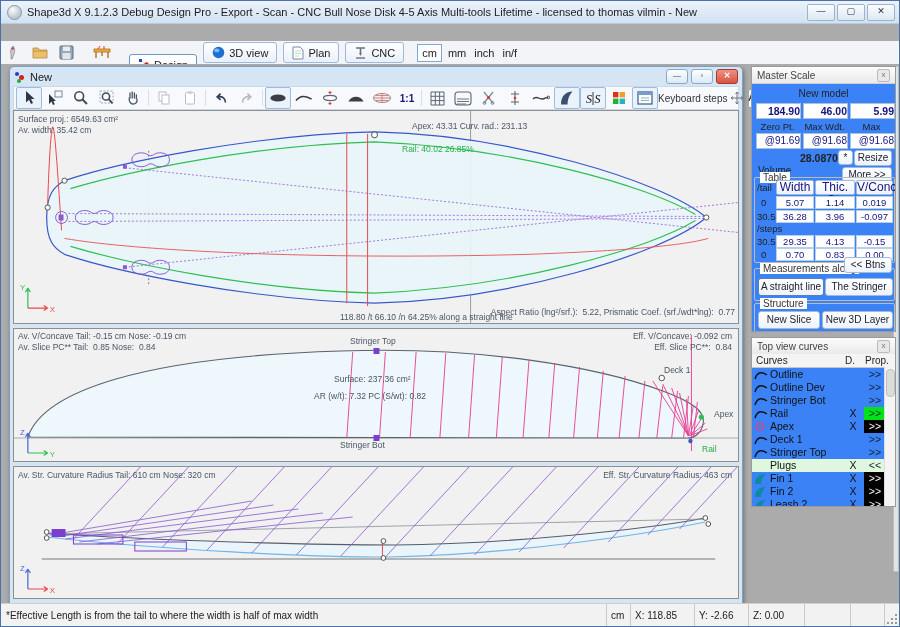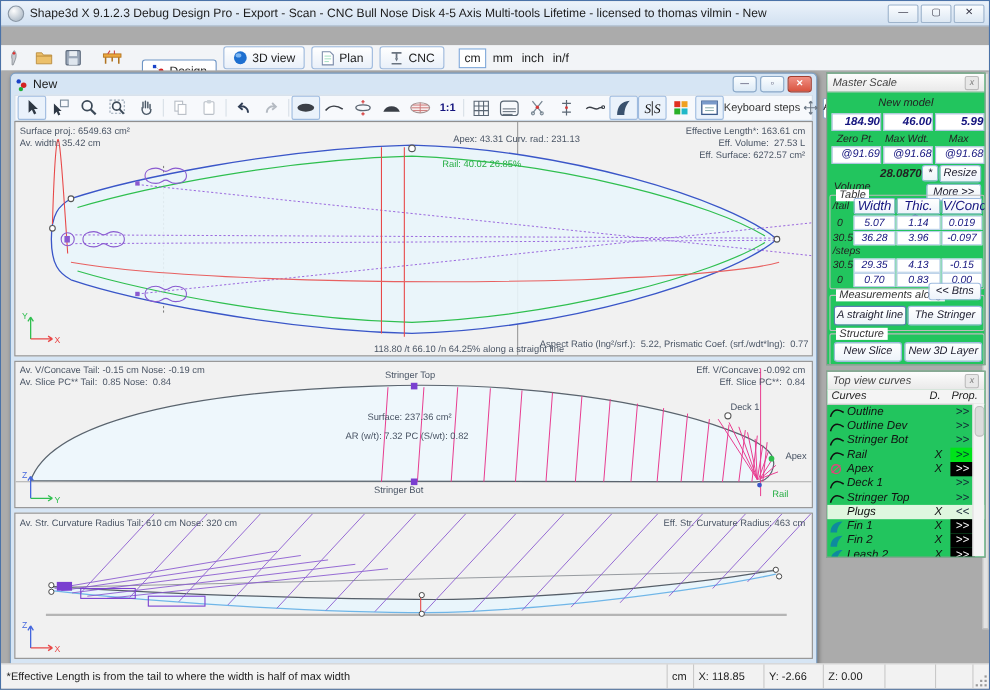--- a/index.html
+++ b/index.html
@@ -42,21 +42,21 @@
   .panel{position:relative;margin:0 3px;background:#f1f1f1;border:1px solid #8f8f8f;box-sizing:border-box;overflow:hidden;}
   .p1{height:214px;}
   .p2{height:134px;}
   .p3{height:133px;}
   .split{height:4px;}
   .panel svg.draw{position:absolute;left:0;top:0;width:100%;height:100%;}
   .ann{position:absolute;font-size:8.5px;color:#4a5565;line-height:11px;white-space:pre;}
   .ann.r{text-align:right;}
   .ann.green{color:#27ae45;}
   
-  .sidep{position:absolute;background:#22c55e;border:1px solid #9a9a9a;box-sizing:border-box;overflow:hidden;font-style:italic;}
+  .sidep{position:absolute;background:#3b82f6;border:1px solid #9a9a9a;box-sizing:border-box;overflow:hidden;}
   .master{left:750px;top:2px;width:145px;height:266px;}
   .curvesp{left:750px;top:273px;width:145px;height:237px;height:170px;}
   .cap{height:16px;background:linear-gradient(#fdfdfd,#e9e9e9);border-bottom:1px solid #cecece;font-size:10px;color:#444;display:flex;align-items:center;padding:0 5px;}
   .capx{margin-left:auto;width:11px;height:11px;border:1px solid #bbb;background:#e8e8e8;color:#777;font-size:8px;line-height:9px;text-align:center;border-radius:2px;}
   .ms-abs{position:absolute;font-size:10px;color:#222;}
   .vbox{position:absolute;border:1px solid #a8c0dc;background:#fff;color:#14147e;text-align:right;font-size:10.5px;height:14px;line-height:14px;font-weight:bold;}
   .vbox.n{font-weight:normal;font-size:10px;}
   .sbtn{position:absolute;border:1px solid #9ebbdf;border-radius:3px;background:linear-gradient(#ffffff,#edf3fa);font-size:10px;color:#223;text-align:center;}
   .grp{position:absolute;border:1px solid #bcbcbc;border-radius:2px;}
   .grp-label{position:absolute;top:-6px;left:5px;background:#fff;padding:0 3px;font-size:10px;color:#333;white-space:nowrap;}
@@ -364,21 +364,20 @@
           <g>
             <path d="M14,198 L14,178 M14,178 L11.5,182 M14,178 L16.5,182" stroke="#2fbf4f" stroke-width="1.2" fill="none"></path>
             <path d="M14,198 L34,198 M34,198 L30,195.5 M34,198 L30,200.5" stroke="#e84848" stroke-width="1.2" fill="none"></path>
             <text x="6" y="180" font-size="8" fill="#2fbf4f">Y</text>
             <text x="36" y="202" font-size="8" fill="#e84848">X</text>
           </g>
         </svg>
         <div class="ann" style="left:4px;top:3px"><span>Surface proj.: 6549.63 cm²</span><br><span>Av. width: 35.42 cm</span></div>
         <div class="ann" style="left:398px;top:10px">Apex: 43.31 Curv. rad.: 231.13</div>
         <div class="ann green" style="left:388px;top:33px">Rail: 40.02 26.85%</div>
-        <div class="ann r" style="right:6px;top:3px"><span>Effective Length*: 163.61 cm</span><br><span>Eff. Volume:  27.53 L</span><br><span>Eff. Surface: 6272.57 cm²</span></div>
         <div class="ann" style="left:326px;top:201px">118.80 /t 66.10 /n 64.25% along a straight line</div>
         <div class="ann" style="right:3px;top:196px">Aspect Ratio (lng²/srf.):  5.22, Prismatic Coef. (srf./wdt*lng):  0.77</div>
       </div>
 
       <div class="split"></div>
 
       <div class="panel p2">
         <svg class="draw" viewBox="0 0 731 132" preserveAspectRatio="none">
           <line x1="0" y1="109" x2="731" y2="109" stroke="#aaa" stroke-width="1"></line>
           <path d="M14,108 C30,62 130,28 330,22 C470,17 590,38 655,62 C685,73 697,82 696,93 C695,103 688,109 680,109 L14,108 Z" fill="#eef7fc" stroke="#5a646e" stroke-width="1.1"></path>

